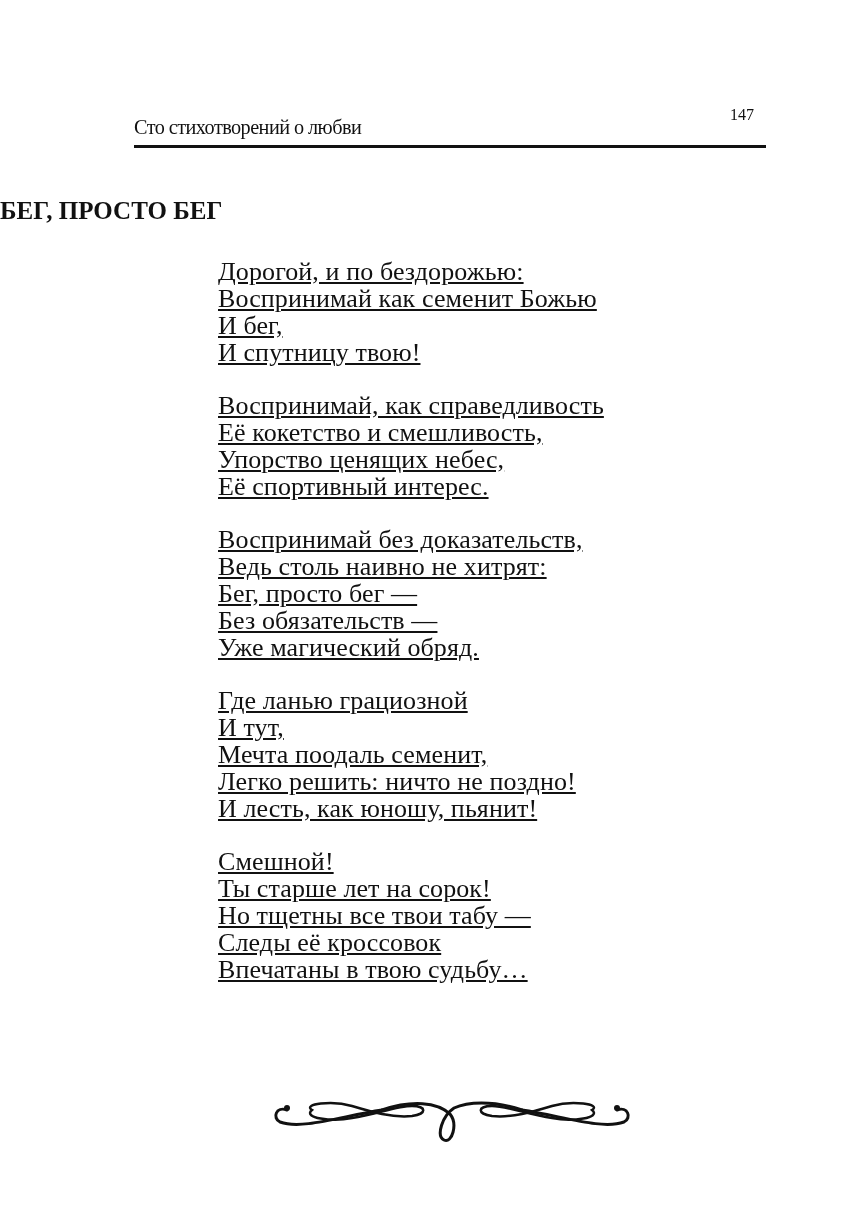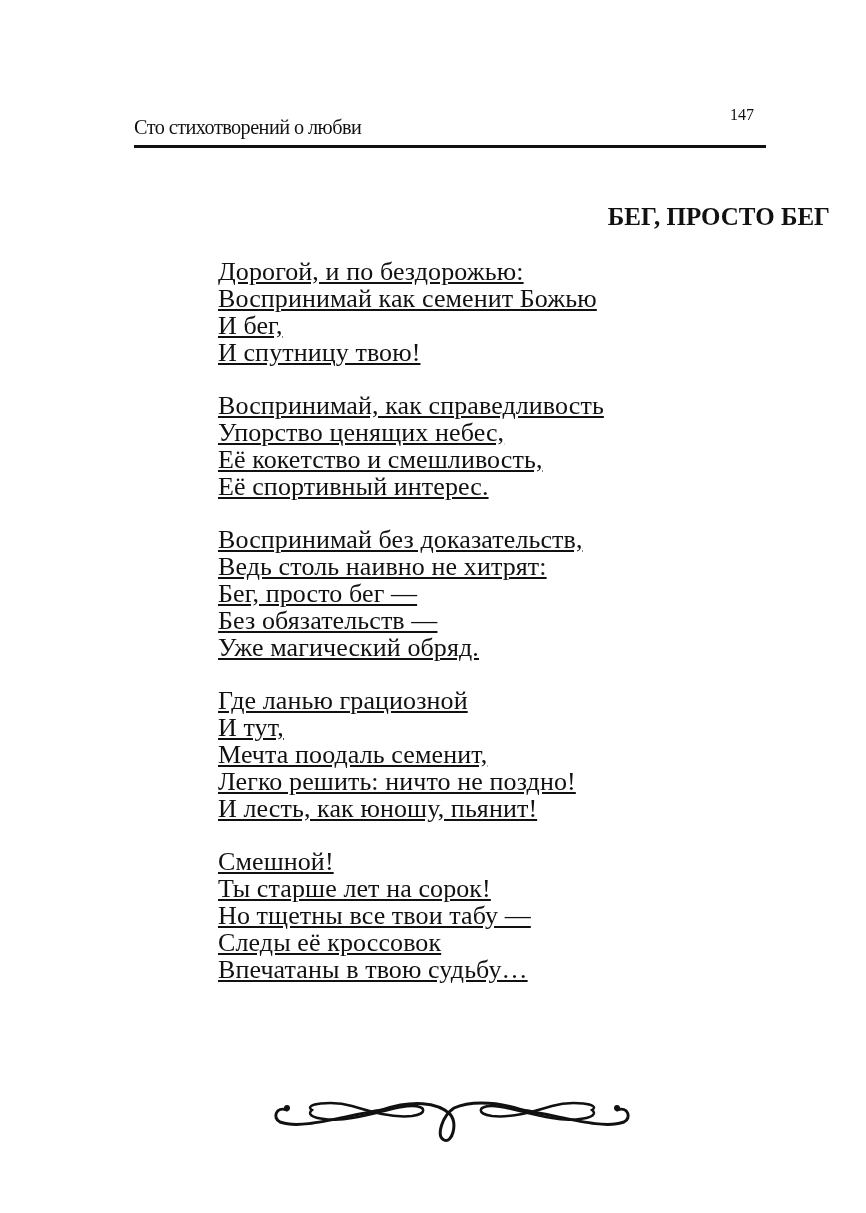--- a/index.html
+++ b/index.html
@@ -2,21 +2,21 @@
 <html><head>
 <meta charset="utf-8">
 <style>
   html, body { margin:0; padding:0; background:#ffffff; }
   body { width:866px; height:1213px; position:relative; overflow:hidden;
          font-family:"Liberation Serif", "DejaVu Serif", serif; color:#111; }
   .running-head { position:absolute; left:134px; top:110px; width:632px; height:30px; }
   .rh-title { position:absolute; left:0; top:4px; font-size:22px; letter-spacing:-0.6px; transform:scaleX(0.92); transform-origin:left; }
   .rh-page { position:absolute; right:12px; top:-4px; font-size:16px; }
   .rule { position:absolute; left:134px; top:145px; width:632px; height:3px; background:#111; }
-  .poem-title { position:absolute; left:0; width:830px; top:203px; text-align:right; font-weight:bold; font-size:25px; }
+  .poem-title { position:absolute; left:0; width:830px; top:197px; text-align:left; font-weight:bold; font-size:25px; }
   .poem { position:absolute; left:218px; top:258px; font-size:26px; line-height:27px;text-decoration:underline; }
   .stanza { margin:0 0 26px 0; }
   .line { white-space:nowrap; letter-spacing:0.1px; }
   .stress { font-weight:bold; }
   .ornament { position:absolute; left:272px; top:1096px; width:360px; height:54px; }
 </style>
 </head>
 <body>
 
 <div class="running-head">
@@ -29,22 +29,22 @@
 
 <div class="poem">
   <div class="stanza">
     <div class="line">Дорогой, и по бездорожью:</div>
     <div class="line">Воспринимай как семенит Божью</div>
     <div class="line">И бег,</div>
     <div class="line">И спутницу твою!</div>
   </div>
   <div class="stanza">
     <div class="line">Воспринимай, как справедливость</div>
+    <div class="line">Её кокетство и смешливость,</div>
     <div class="line">Упорство ценящих небес,</div>
-    <div class="line">Её кокетство и смешливость,</div>
     <div class="line">Её спортивный интерес.</div>
   </div>
   <div class="stanza">
     <div class="line">Воспринимай без доказательств,</div>
     <div class="line">Ведь столь наивно не хитрят:</div>
     <div class="line">Бег, просто бег —</div>
     <div class="line">Без обязательств —</div>
     <div class="line">Уже магический обряд.</div>
   </div>
   <div class="stanza">

